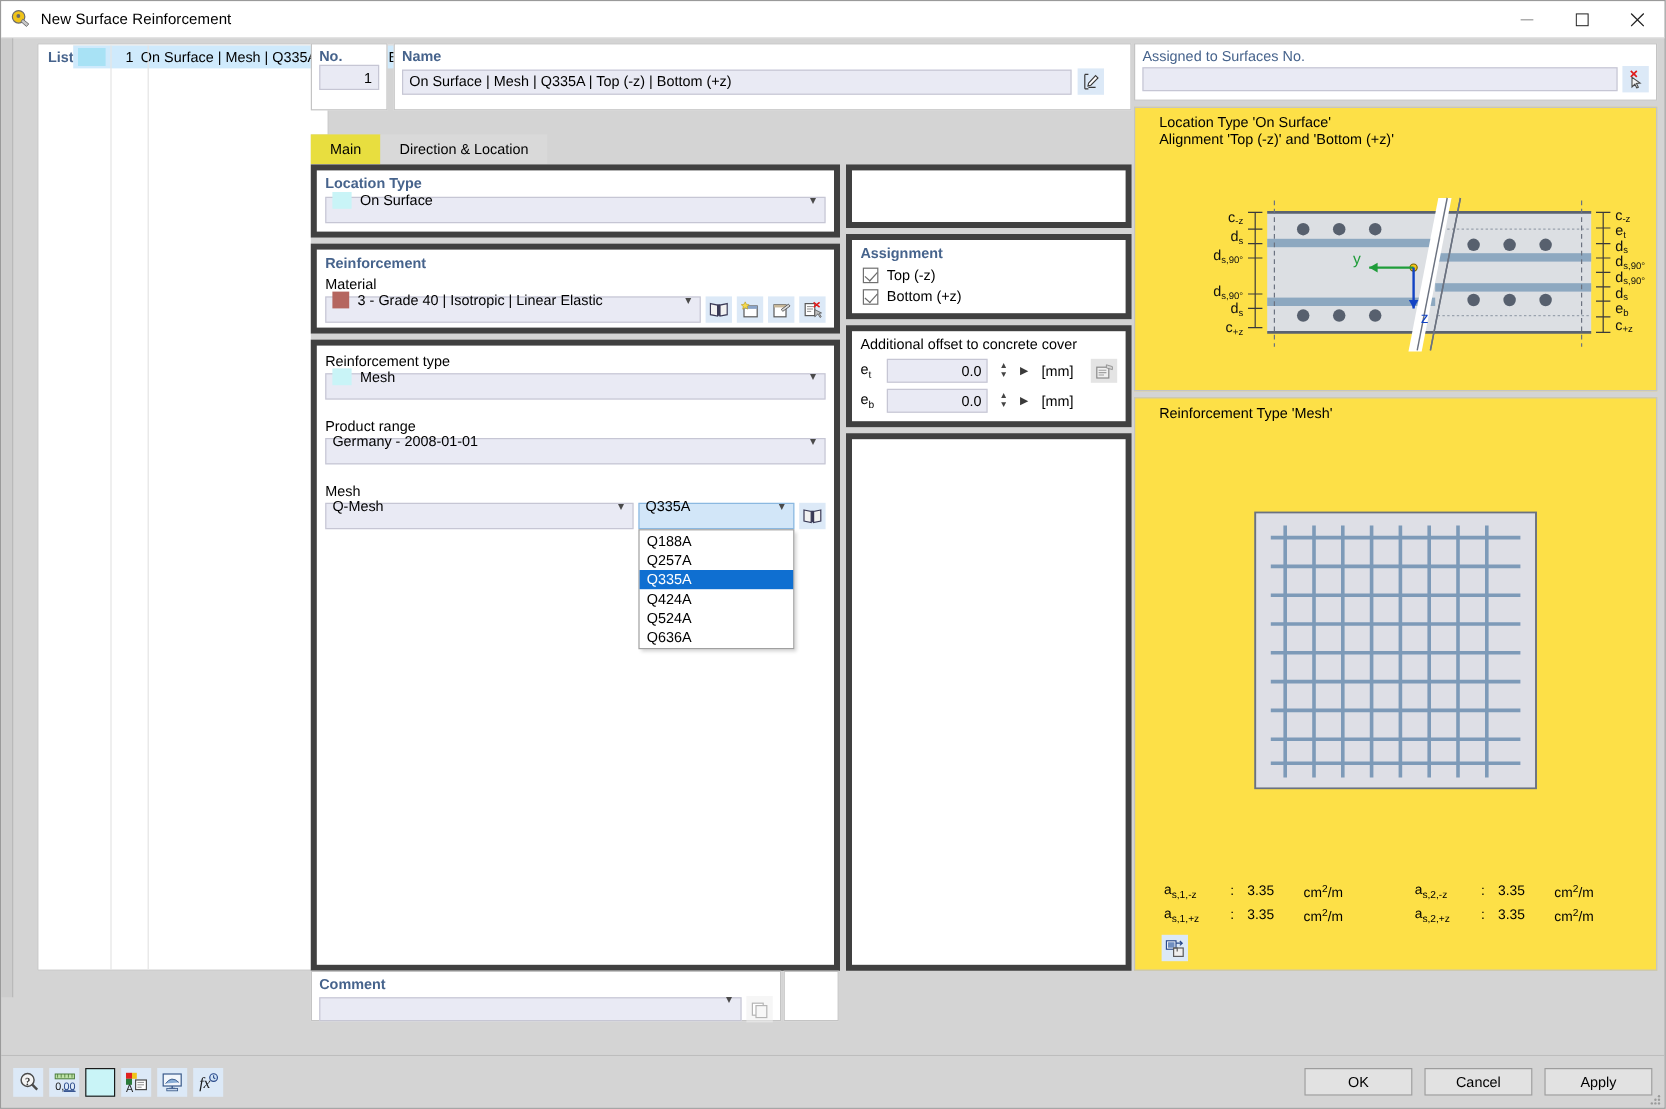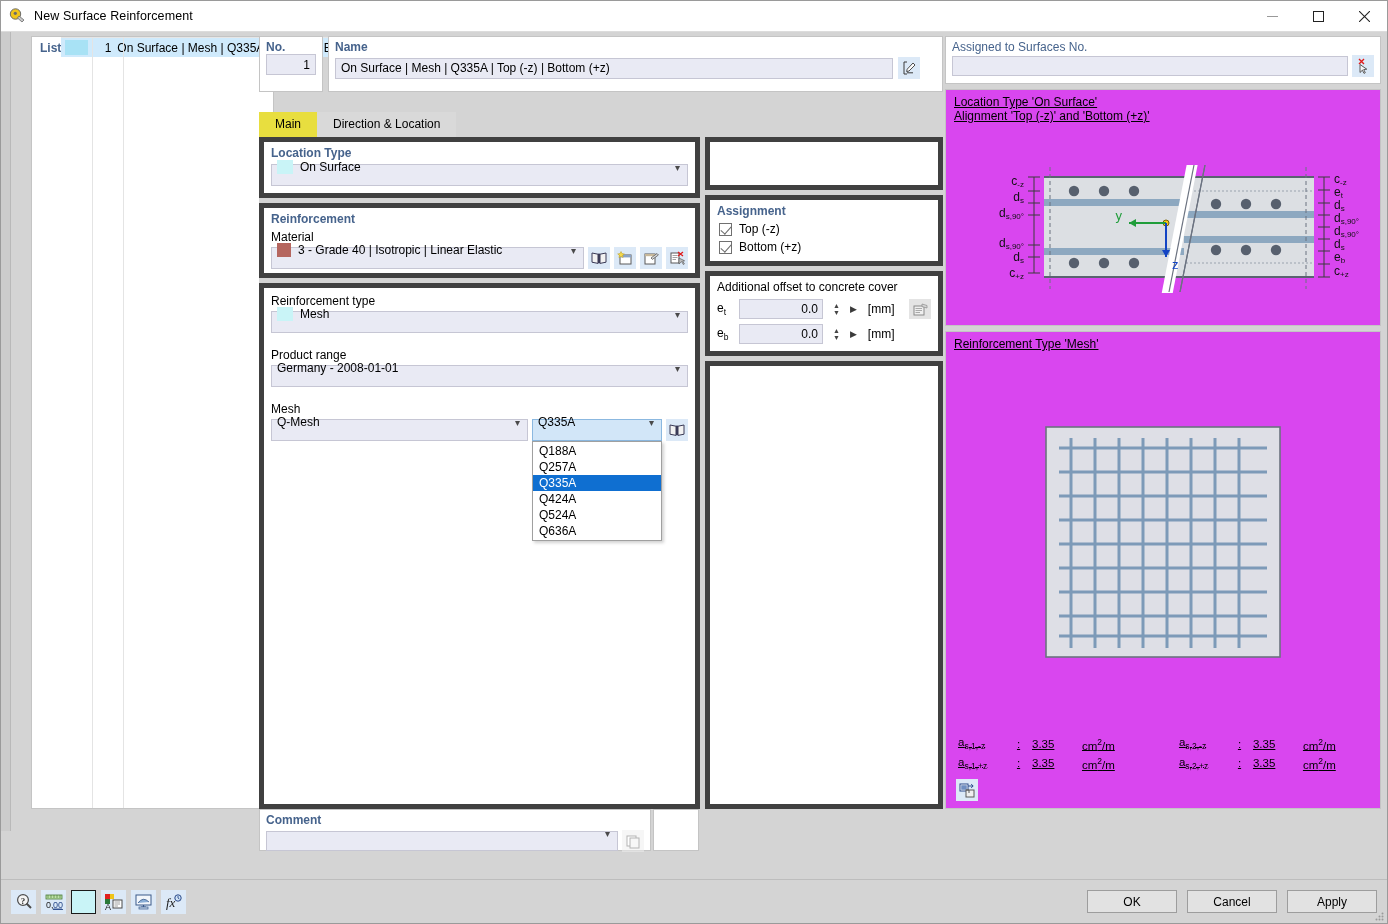--- a/index.html
+++ b/index.html
@@ -186,23 +186,22 @@
   }
 
   
   #right { position: absolute; right: 6px; top: 4px; width: 436px; bottom: 70px;
            display: flex; flex-direction: column; gap: 5px; }
   .assigned-box { background:#fff; border:1px solid #c4c4c4; padding: 3px 6px 6px 6px; }
   .assigned-box .lbl { color:#46638c; font-weight:normal; font-size:12px; margin-bottom:1px;}
   .assigned-row { display:flex; gap:4px; align-items:center; }
   .assigned-row .field { flex:1; height:20px; }
   .preview {
-    background:#d946ef; border:1px solid #c4c4c4; padding: 5px 8px;
+    background:#fde047; border:1px solid #c4c4c4; padding: 5px 20px;
     position: relative;
-    text-decoration: underline;
   }
   .preview .cap { font-size: 12px; line-height: 14px; }
   #preview-top { height: 237px; }
   #preview-bottom { flex:1; display:flex; flex-direction:column; }
   .mesh-holder { flex:1; display:flex; align-items:center; justify-content:center; }
   .as-table { font-size: 11.5px; margin: 0 0 5px 2px; }
   .as-table td { padding: 1px 4px 1px 0; white-space: nowrap; }
   .as-table td.k { padding-right: 2px; }
   sub { font-size: 8.5px; }
   sup { font-size: 8.5px; }

